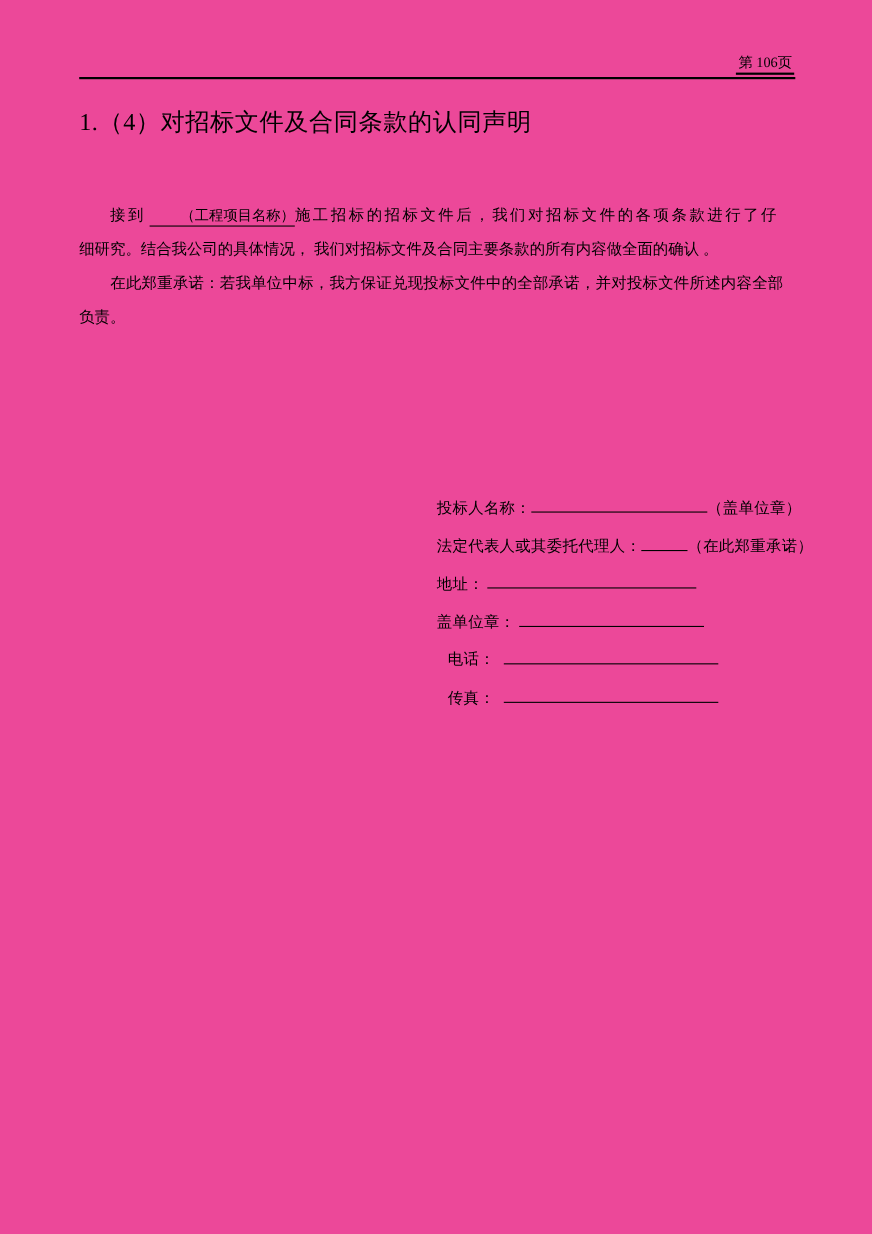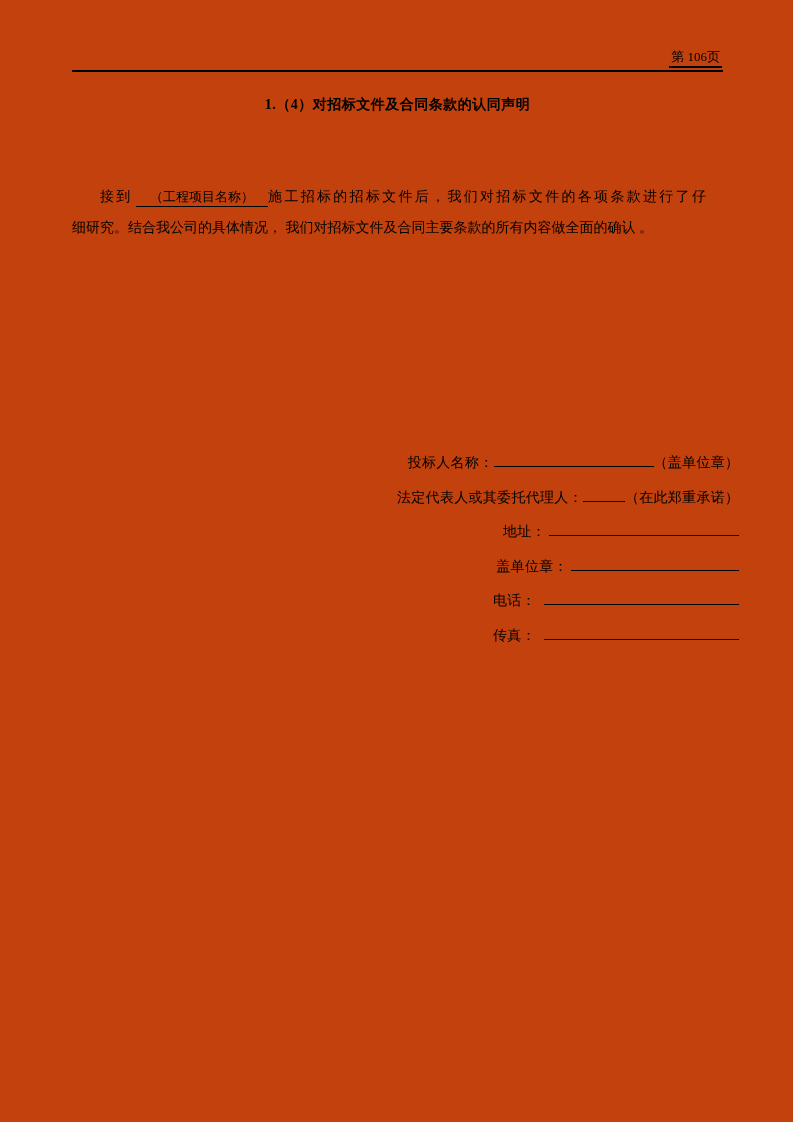--- a/index.html
+++ b/index.html
@@ -1,70 +1,68 @@
 <!DOCTYPE html>
 <html><head>
 <meta charset="utf-8">
 <style>
   html,body{margin:0;padding:0;background:#e8e8e8;}
   .page{
     position:relative;
     width:793px;height:1122px;
     margin:0 auto;
-    background:#c2410c;
+    background:#ec4899;
     font-family:"Liberation Serif","DejaVu Serif",serif;
     color:#000;
     overflow:hidden;
   }
   
   .page-number{
     position:absolute;top:49px;right:71px;
     font-size:13px;line-height:16px;
     border-bottom:2px solid #000;
     padding:0 2px 1px 2px;
     white-space:nowrap;
   }
   .header-rule{
     position:absolute;top:70px;left:72px;
     width:651px;height:2px;background:#000;
   }
   
   .doc-title{
     position:absolute;top:96px;left:72px;width:651px;
-    text-align:center;
-    font-size:14px;font-weight:bold;
+    font-size:22px;font-weight:normal;
     letter-spacing:0.5px;
     white-space:nowrap;
   }
   
   .body-text{
     position:absolute;top:181px;left:72px;width:651px;
     font-size:14px;line-height:31px;
   }
   .para{margin:0;text-align:justify;}
   .para .indent{display:inline-block;width:28px;}
   .p1-stretch{letter-spacing:2.3px;}
   .blank-inline{
     display:inline-block;
     width:132px;
     border-bottom:1.5px solid #000;
-    text-align:center;
+    text-align:right;
     font-size:13px;
     letter-spacing:0;
     line-height:18px;
     height:18px;
     vertical-align:baseline;
   }
   .para-2{width:640px;}
   
   .sig-block{
     position:absolute;top:446px;left:397px;
     font-size:14px;
     white-space:nowrap;
-    text-align:right;
   }
   .sig-row{height:34.5px;line-height:34.5px;}
   .sig-row .lbl{letter-spacing:0.3px;}
   .blank{
     display:inline-block;
     border-bottom:1.5px solid #000;
     height:19px;
     vertical-align:baseline;
   }
   .b-name{width:160px;}
@@ -84,20 +82,21 @@
 
 <div class="page">
 
   <div class="page-number">第 106页</div>
   <div class="header-rule"></div>
 
   <div class="doc-title">1.（4）对招标文件及合同条款的认同声明</div>
 
   <div class="body-text">
     <p class="para para-1"><span class="indent"></span><span class="p1-stretch">接到</span> <span class="blank-inline">（工程项目名称）</span><span class="p1-stretch">施工招标的招标文件后，我们对招标文件的各项条款进行了仔</span><br><span>细研究。结合我公司的具体情况， 我们对招标文件及合同主要条款的所有内容做全面的确认 。</span></p>
+    <p class="para para-2"><span class="indent"></span><span>在此郑重承诺：若我单位中标，我方保证兑现投标文件中的全部承诺，并对投标文件所述内容全部负责。</span></p>
   </div>
 
   <div class="sig-block">
 
     <div class="sig-row">
       <span class="lbl">投标人名称：</span><span class="blank b-name"></span><span class="lbl">（盖单位章）</span>
     </div>
 
     <div class="sig-row">
       <span class="lbl">法定代表人或其委托代理人：</span><span class="blank b-agent"></span><span class="lbl">（在此郑重承诺）</span>

